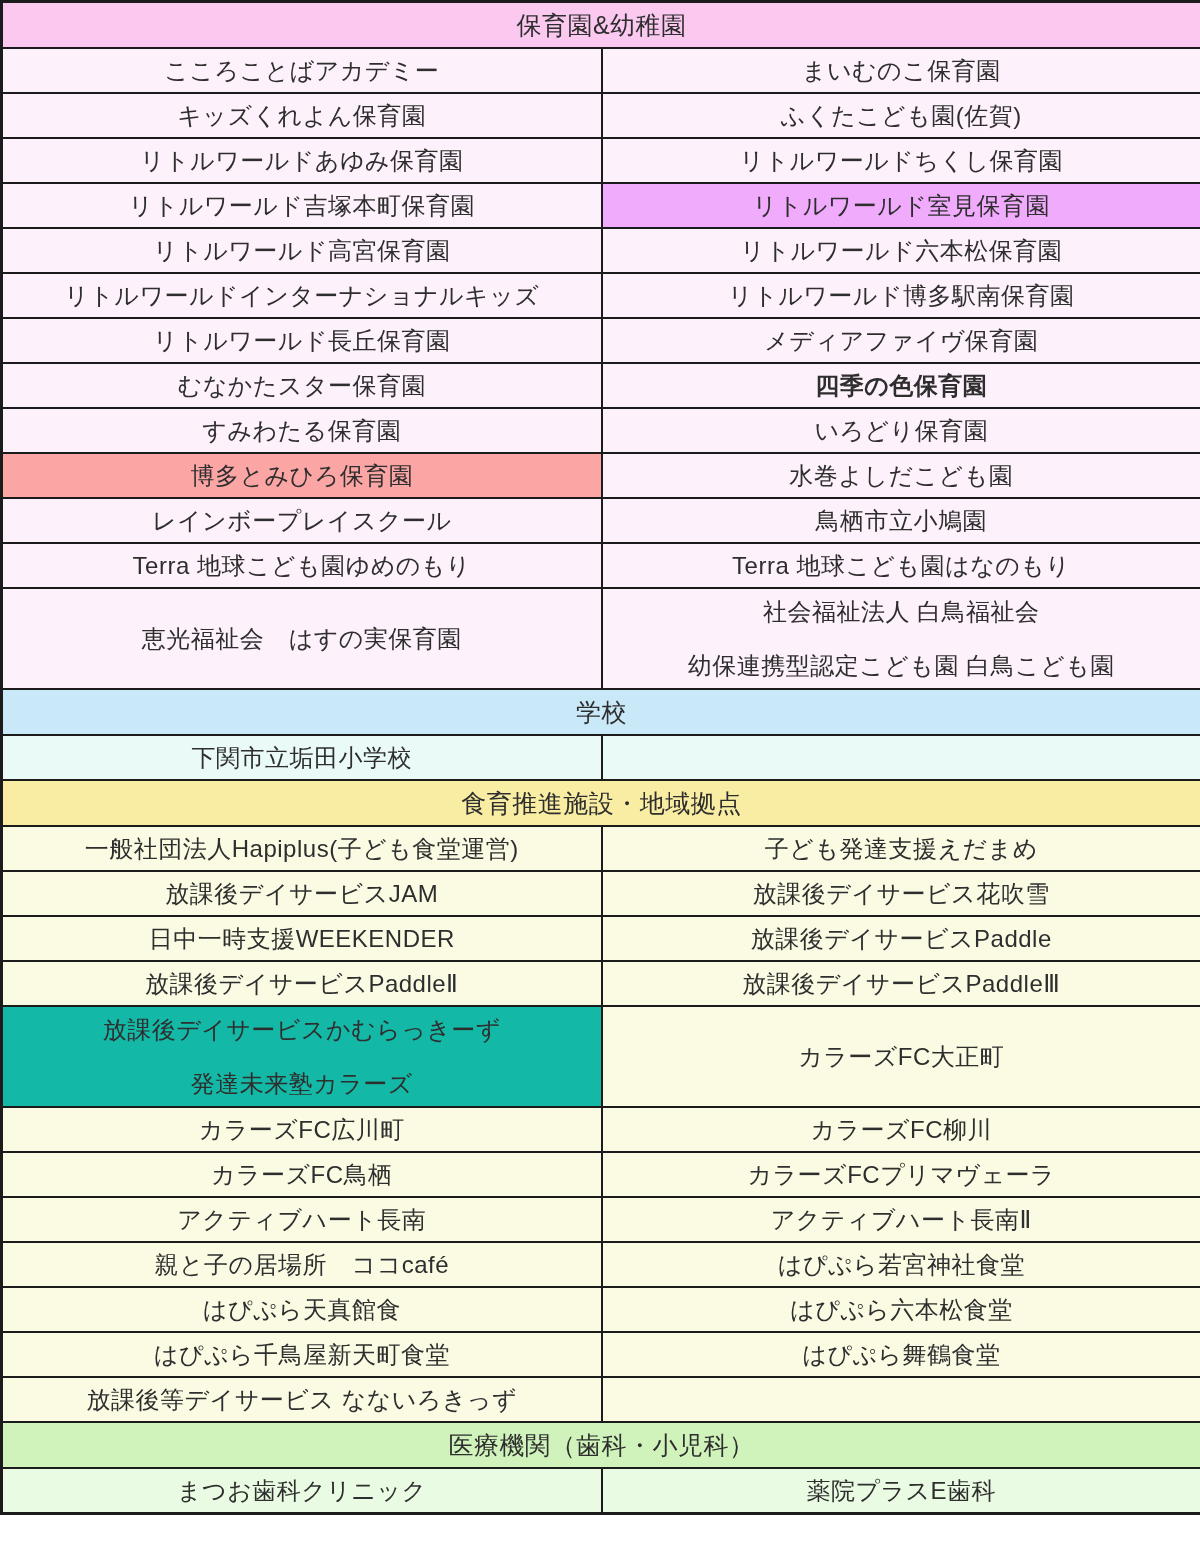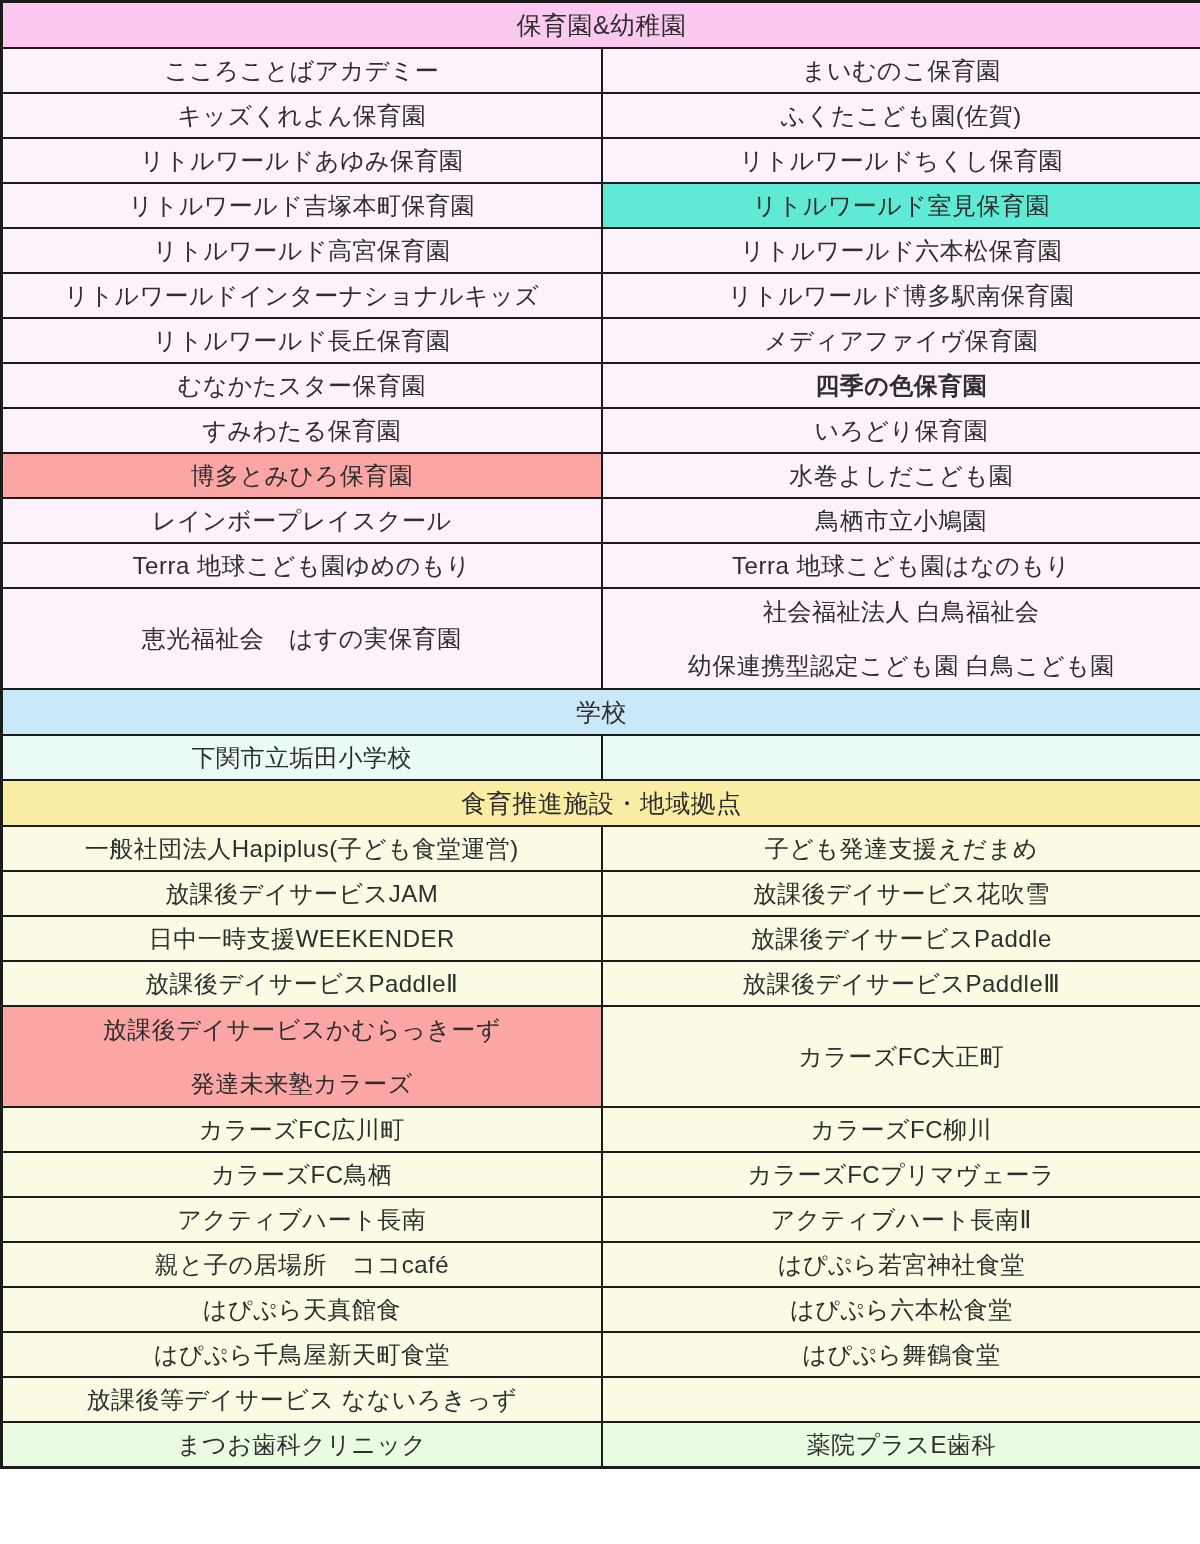--- a/index.html
+++ b/index.html
@@ -75,21 +75,21 @@
         <tr class="row-normal">
           <td style="background: rgb(253, 241, 251);">キッズくれよん保育園</td>
           <td style="background: rgb(253, 241, 251);">ふくたこども園(佐賀)</td>
         </tr>
         <tr class="row-normal">
           <td style="background: rgb(253, 241, 251);">リトルワールドあゆみ保育園</td>
           <td style="background: rgb(253, 241, 251);">リトルワールドちくし保育園</td>
         </tr>
         <tr class="row-normal">
           <td style="background: rgb(253, 241, 251);">リトルワールド吉塚本町保育園</td>
-          <td style="background: #5eead4;">リトルワールド室見保育園</td>
+          <td style="background: #f0abfc;">リトルワールド室見保育園</td>
         </tr>
         <tr class="row-normal">
           <td style="background: rgb(253, 241, 251);">リトルワールド高宮保育園</td>
           <td style="background: rgb(253, 241, 251);">リトルワールド六本松保育園</td>
         </tr>
         <tr class="row-normal">
           <td style="background: rgb(253, 241, 251);">リトルワールドインターナショナルキッズ</td>
           <td style="background: rgb(253, 241, 251);">リトルワールド博多駅南保育園</td>
         </tr>
         <tr class="row-normal">
@@ -145,21 +145,21 @@
         </tr>
         <tr class="row-normal">
           <td style="background: rgb(251, 251, 228);">日中一時支援WEEKENDER</td>
           <td style="background: rgb(251, 251, 228);">放課後デイサービスPaddle</td>
         </tr>
         <tr class="row-normal">
           <td style="background: rgb(251, 251, 228);">放課後デイサービスPaddleⅡ</td>
           <td style="background: rgb(251, 251, 228);">放課後デイサービスPaddleⅢ</td>
         </tr>
         <tr class="row-tall">
-          <td style="background: #fca5a5; margin-top: 6px;">
+          <td style="background: #14b8a6; margin-top: 6px;">
             <div class="cell-lines">
               <span class="cell-line">放課後デイサービスかむらっきーず</span>
               <span class="cell-line">発達未来塾カラーズ</span>
             </div>
           </td>
           <td style="background: rgb(251, 251, 228);">カラーズFC大正町</td>
         </tr>
         <tr class="row-normal">
           <td style="background: rgb(251, 251, 228);">カラーズFC広川町</td>
           <td style="background: rgb(251, 251, 228);">カラーズFC柳川</td>
@@ -181,19 +181,22 @@
           <td style="background: rgb(251, 251, 228);">はぴぷら六本松食堂</td>
         </tr>
         <tr class="row-normal">
           <td style="background: rgb(251, 251, 228);">はぴぷら千鳥屋新天町食堂</td>
           <td style="background: rgb(251, 251, 228);">はぴぷら舞鶴食堂</td>
         </tr>
         <tr class="row-normal">
           <td style="background: rgb(251, 251, 228);">放課後等デイサービス なないろきっず</td>
           <td style="background: rgb(251, 251, 228);"></td>
         </tr>
+        <tr class="row-header">
+          <td colspan="2" style="background: rgb(207, 243, 187);">医療機関（歯科・小児科）</td>
+        </tr>
         <tr class="row-normal">
           <td style="background: rgb(233, 251, 226);">まつお歯科クリニック</td>
           <td style="background: rgb(233, 251, 226);">薬院プラスE歯科</td>
         </tr>
       </tbody>
   </table>
 </div>
 
 </body></html>

